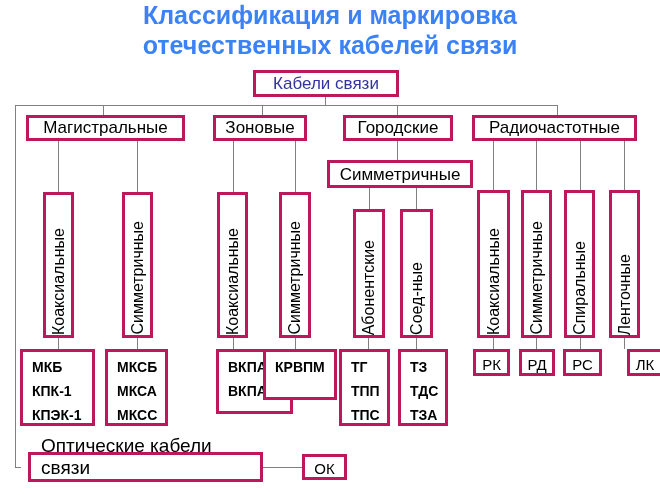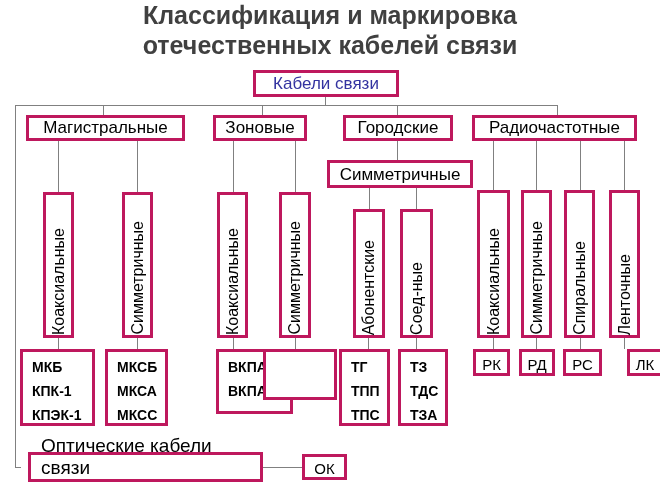--- a/index.html
+++ b/index.html
@@ -3,21 +3,21 @@
 <meta charset="utf-8">
 <style>
   html,body { margin:0; padding:0; }
   body {
     width:660px; height:495px; position:relative; background:#ffffff;
     font-family:"Liberation Sans","DejaVu Sans",sans-serif; color:#000;
     overflow:hidden;
   }
   .title {
     position:absolute; left:0; top:4; width:660px; text-align:center;
-    color:#404040; font-size:25px; font-weight:bold; line-height:30px;
+    color:#3b82f6; font-size:25px; font-weight:bold; line-height:30px;
   }
   .box {
     position:absolute; border:3px solid #be185d; background:#fff;
     box-sizing:border-box; display:flex; align-items:flex-end; justify-content:center;
     font-size:17px;
   }
   .root-box { color:#3333A0; }
   .vbox span {
     writing-mode:vertical-rl; transform:rotate(180deg);
     font-size:16px; white-space:nowrap;
@@ -135,20 +135,21 @@
 <div class="box leaf" style="left:105px; top:349px; width:63px; height:77px;">
   <div>МКСБ</div>
   <div>МКСА</div>
   <div>МКСС</div>
 </div>
 <div class="box leaf" style="left:180px; top:349px; width:77px; height:65px;margin-left:36px;">
   <div>ВКПАП</div>
   <div><span>ВКПАП</span><span class="sub-t">т</span></div>
 </div>
 <div class="box leaf" style="left:263px; top:349px; width:74px; height:51px;">
+  <div>КРВПМ</div>
 </div>
 <div class="box leaf" style="left:339px; top:349px; width:51px; height:77px;">
   <div>ТГ</div>
   <div>ТПП</div>
   <div>ТПС</div>
 </div>
 <div class="box leaf" style="left:398px; top:349px; width:50px; height:77px;">
   <div>ТЗ</div>
   <div>ТДС</div>
   <div>ТЗА</div>

